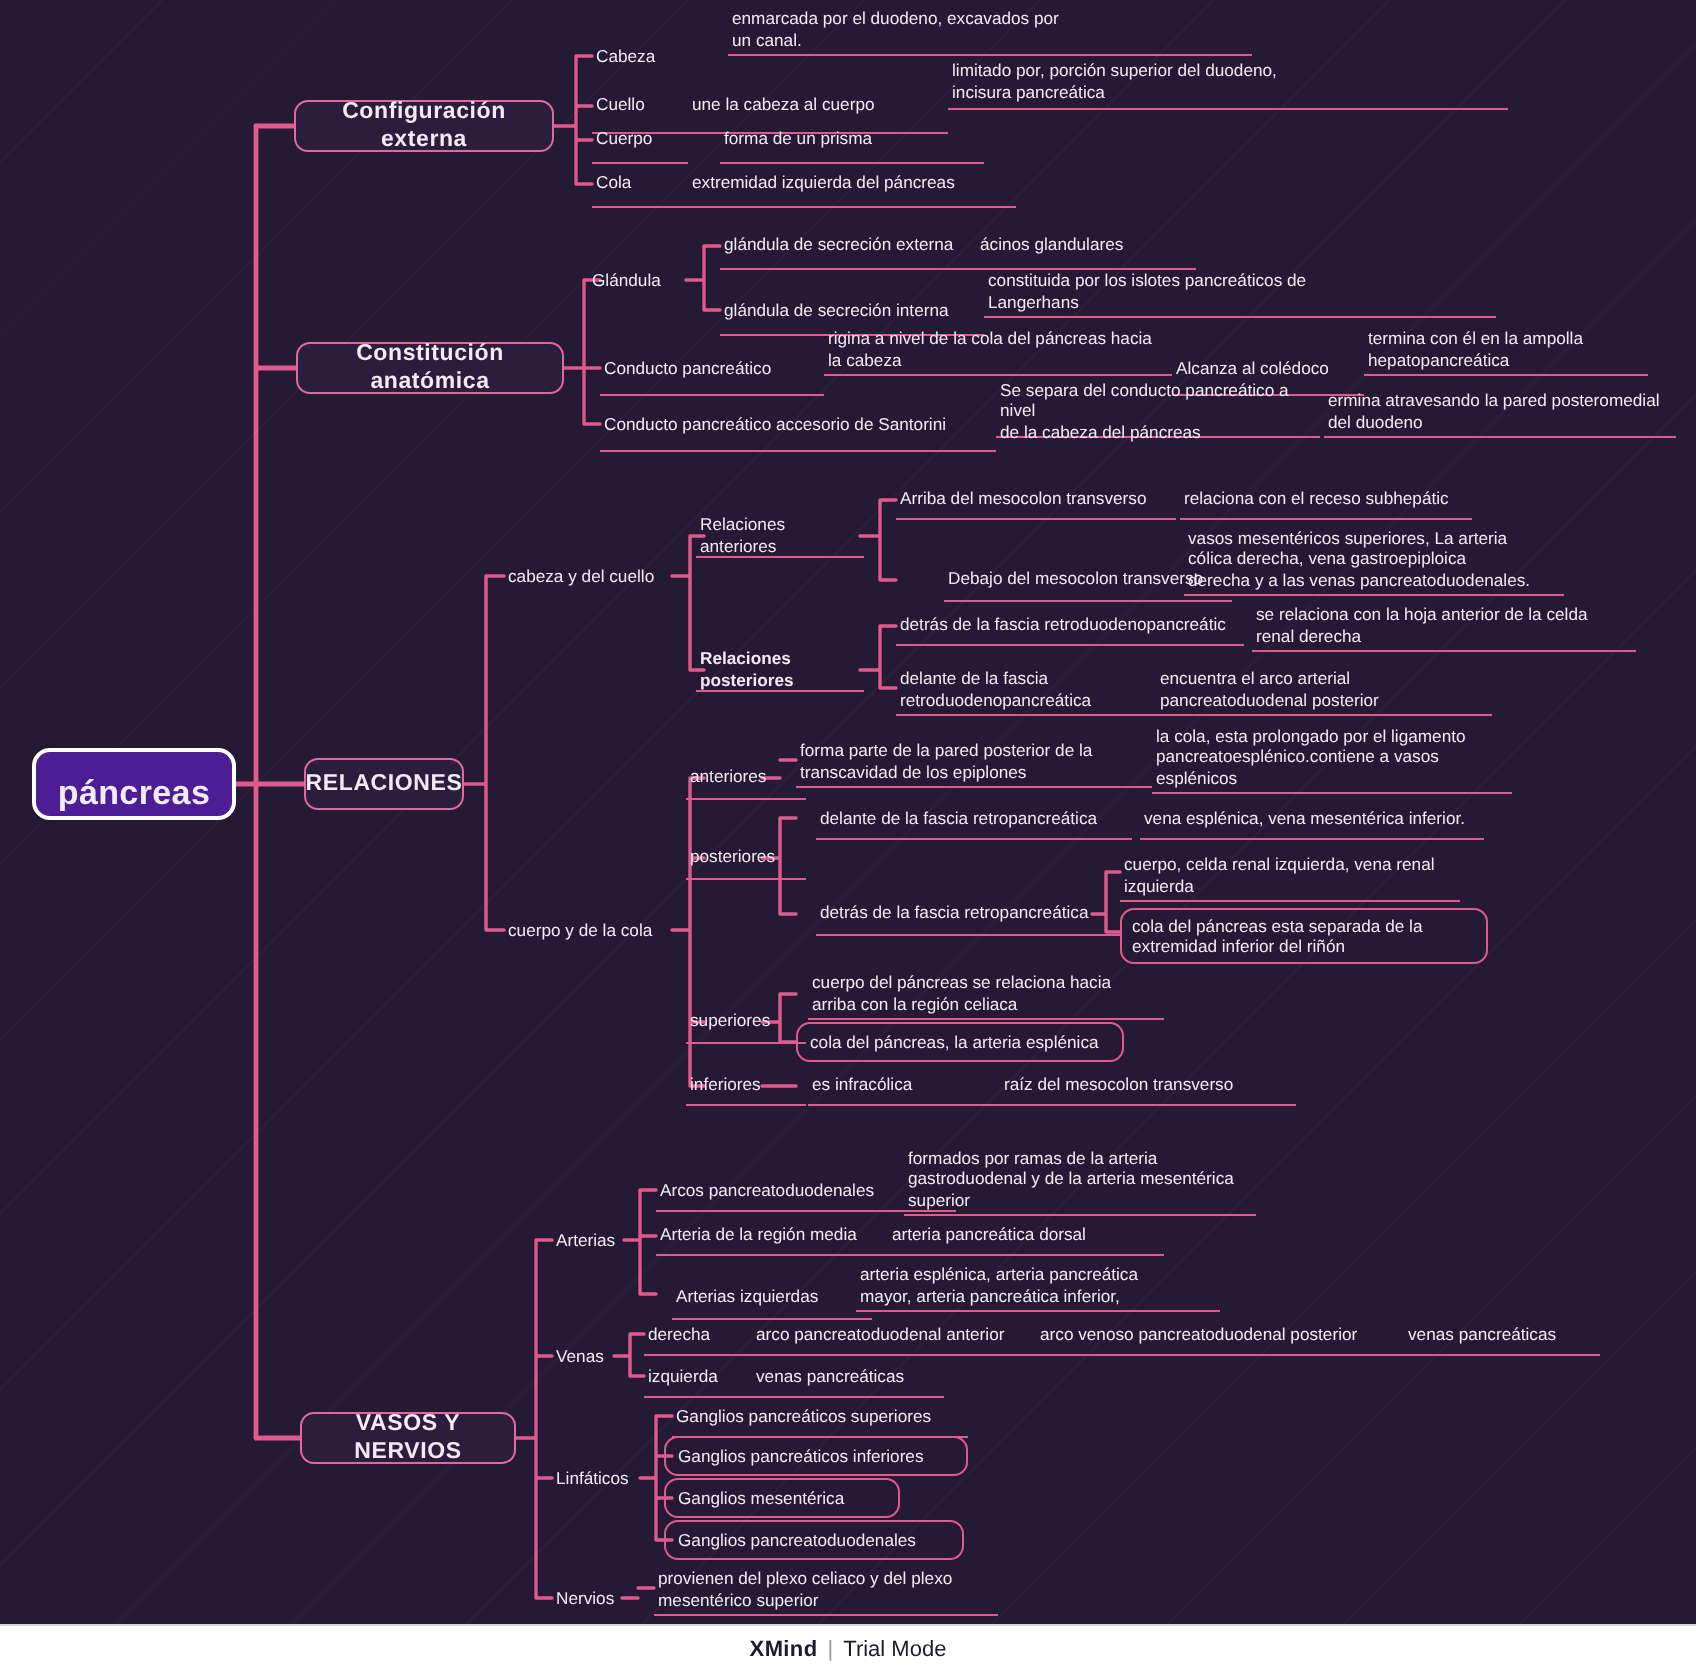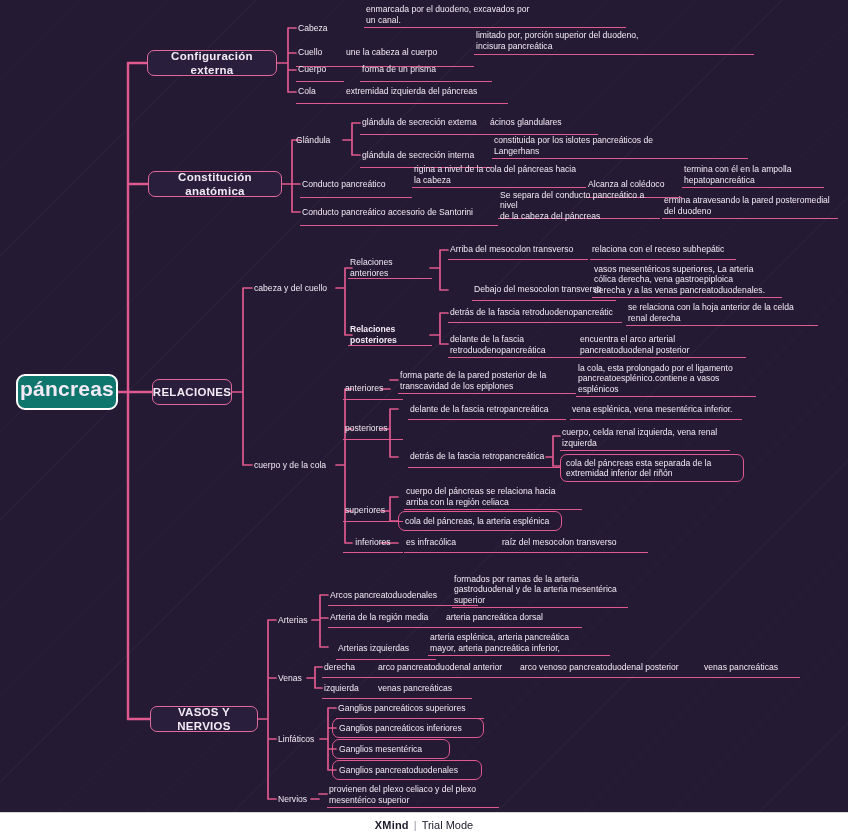--- a/index.html
+++ b/index.html
@@ -27,23 +27,23 @@
     position:absolute;
     box-sizing:border-box;
     color:#f2eaf4;
     white-space:pre-line;
     line-height:1.22;
   }
   
   .root{
     border:2px solid #ffffff;
     border-radius:9px;
-    background:#0f766e;
-    font-size:21px;font-weight:bold;
-    display:flex;align-items:flex-start;justify-content:center;
+    background:#4c1d95;
+    font-size:17px;font-weight:bold;
+    display:flex;align-items:flex-end;justify-content:center;
     letter-spacing:.2px;
   }
   
   .main{
     border:1.6px solid #e06a9c;
     border-radius:7px;
     background:#2a1e3d;
     font-size:11.5px;font-weight:bold;
     display:flex;align-items:center;justify-content:center;
     text-align:center;
@@ -261,21 +261,21 @@
 extremidad inferior del riñón</span></div>
 
 <div class="node leaf ul" style="left:343px;top:500px;width:60px;height:22px;">
   <span>superiores</span></div>
 <div class="node leaf ul" style="left:404px;top:484px;width:178px;height:26px;">
   <span>cuerpo del páncreas se relaciona hacia
 arriba con la región celiaca</span></div>
 <div class="node leaf box" style="left:398px;top:511px;width:164px;height:20px;padding-left:6px;">
   <span>cola del páncreas, la arteria esplénica</span></div>
 
-<div class="node leaf ul" style="left:343px;top:533px;width:60px;height:20px;justify-content:center;">
+<div class="node leaf ul" style="left:343px;top:533px;width:60px;height:20px;">
   <span>inferiores</span></div>
 <div class="node leaf ul" style="left:404px;top:533px;width:96px;height:20px;">
   <span>es infracólica</span></div>
 <div class="node leaf ul" style="left:500px;top:533px;width:148px;height:20px;">
   <span>raíz del mesocolon transverso</span></div>
 
 <div class="node main" style="left:150px;top:706px;width:108px;height:26px;">
   <span>VASOS Y NERVIOS</span>
 </div>
 

